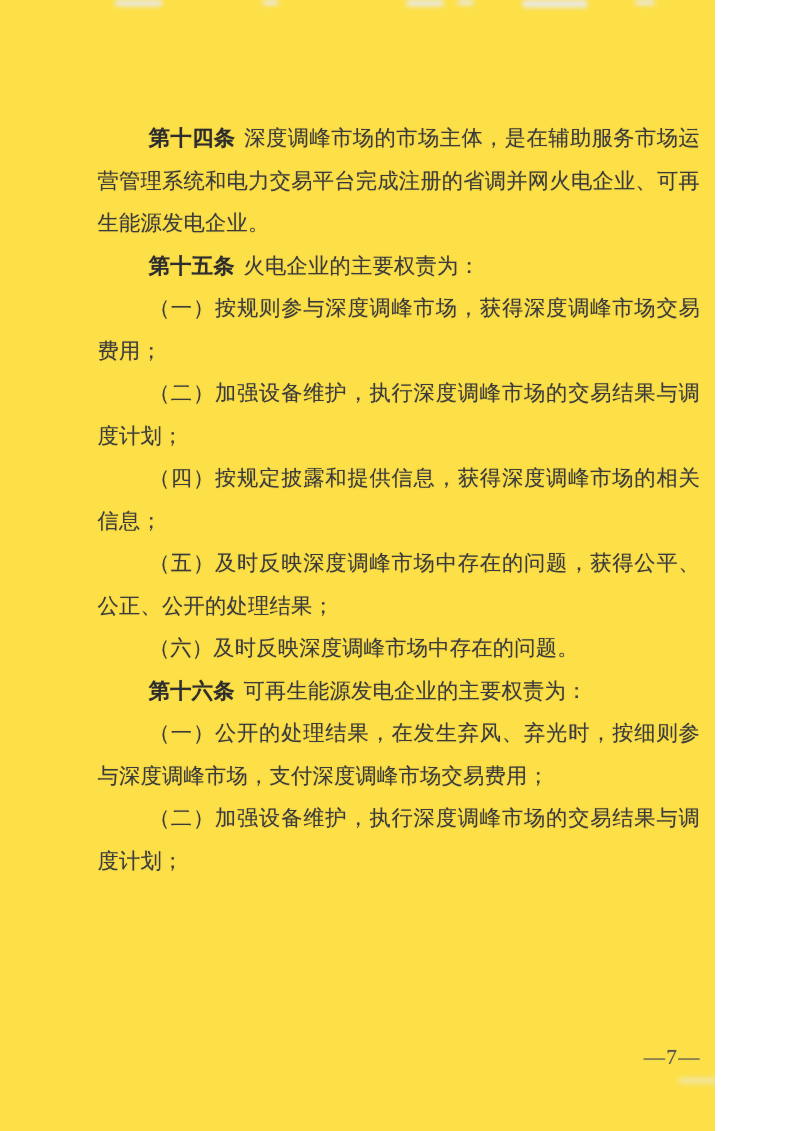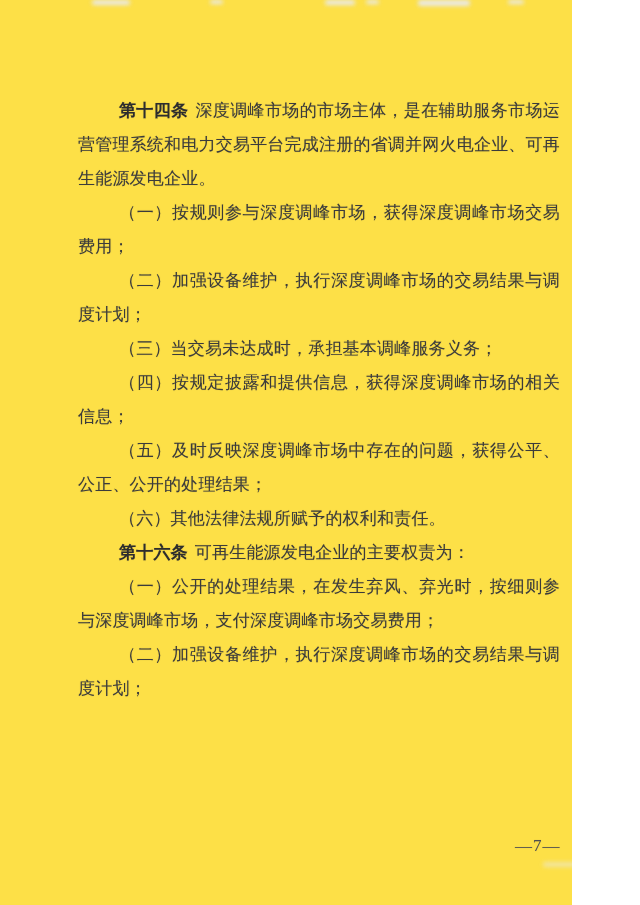--- a/index.html
+++ b/index.html
@@ -62,26 +62,26 @@
   <div class="artifact" style="left:366px; top:0; width:13px; height:4px;"></div>
   <div class="artifact" style="left:418px; top:0; width:52px; height:6px;"></div>
   <div class="artifact" style="left:508px; top:0; width:16px; height:4px;"></div>
   <div class="artifact" style="left:618px; top:0; width:22px; height:5px;"></div>
 
   <div class="artifact" style="left:543px; top:862px; width:38px; height:5px; opacity:.55;"></div>
   <div class="artifact" style="left:606px; top:864px; width:30px; height:5px; opacity:.5;"></div>
 
   <div class="content">
       <div class="para"><b class="article-num">第十四条</b>深度调峰市场的市场主体，是在辅助服务市场运营管理系统和电力交易平台完成注册的省调并网火电企业、可再生能源发电企业。</div>
+      <div class="para"><b class="article-num">第十五条</b>火电企业的主要权责为：</div>
       <div class="para">（一）按规则参与深度调峰市场，获得深度调峰市场交易费用；</div>
       <div class="para">（二）加强设备维护，执行深度调峰市场的交易结果与调度计划；</div>
-      <div class="para">（三）当交易未达成时，承担基本调峰服务义务；</div>
       <div class="para">（四）按规定披露和提供信息，获得深度调峰市场的相关信息；</div>
       <div class="para">（五）及时反映深度调峰市场中存在的问题，获得公平、公正、公开的处理结果；</div>
-      <div class="para">（六）其他法律法规所赋予的权利和责任。</div>
+      <div class="para">（六）及时反映深度调峰市场中存在的问题。</div>
       <div class="para"><b class="article-num">第十六条</b>可再生能源发电企业的主要权责为：</div>
       <div class="para">（一）公开的处理结果，在发生弃风、弃光时，按细则参与深度调峰市场，支付深度调峰市场交易费用；</div>
       <div class="para">（二）加强设备维护，执行深度调峰市场的交易结果与调度计划；</div>
     </div>
 
   <div class="page-number">—7—</div>
 
 </div>
 
 </body></html>

